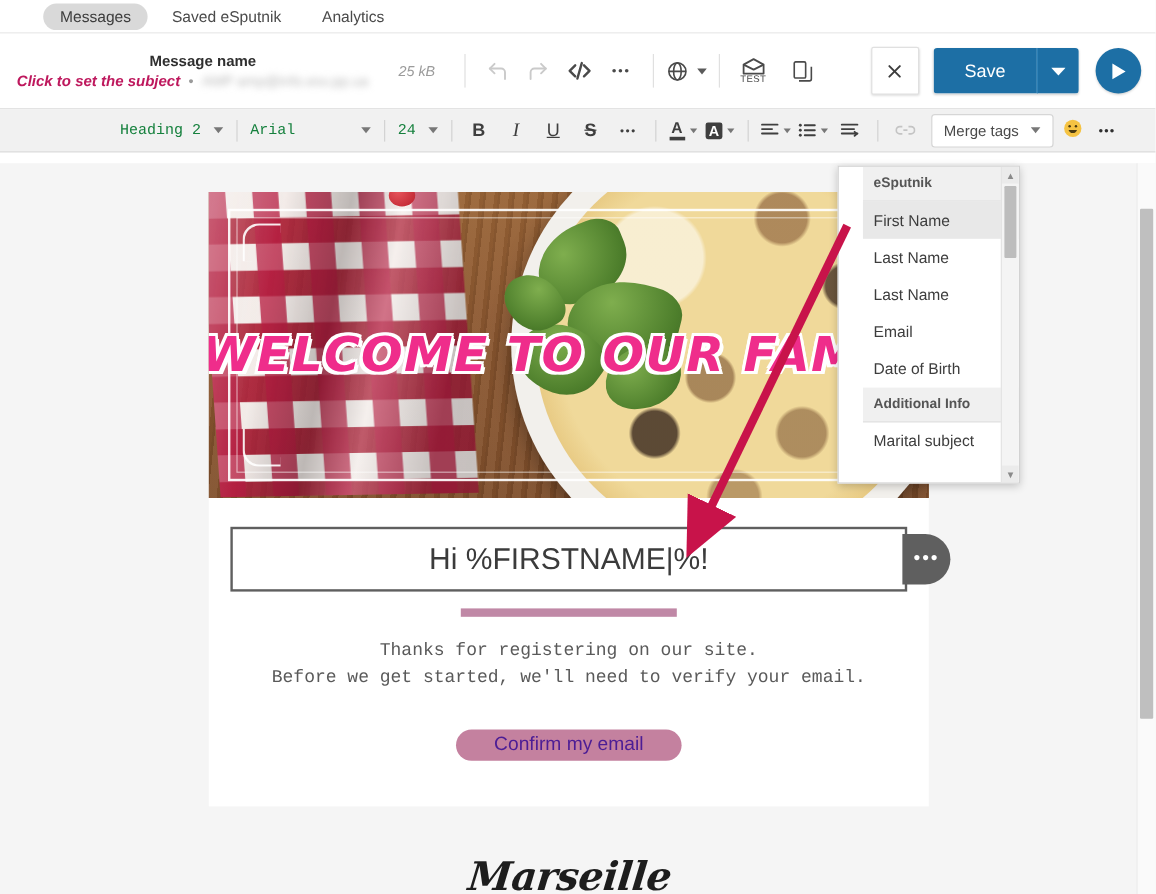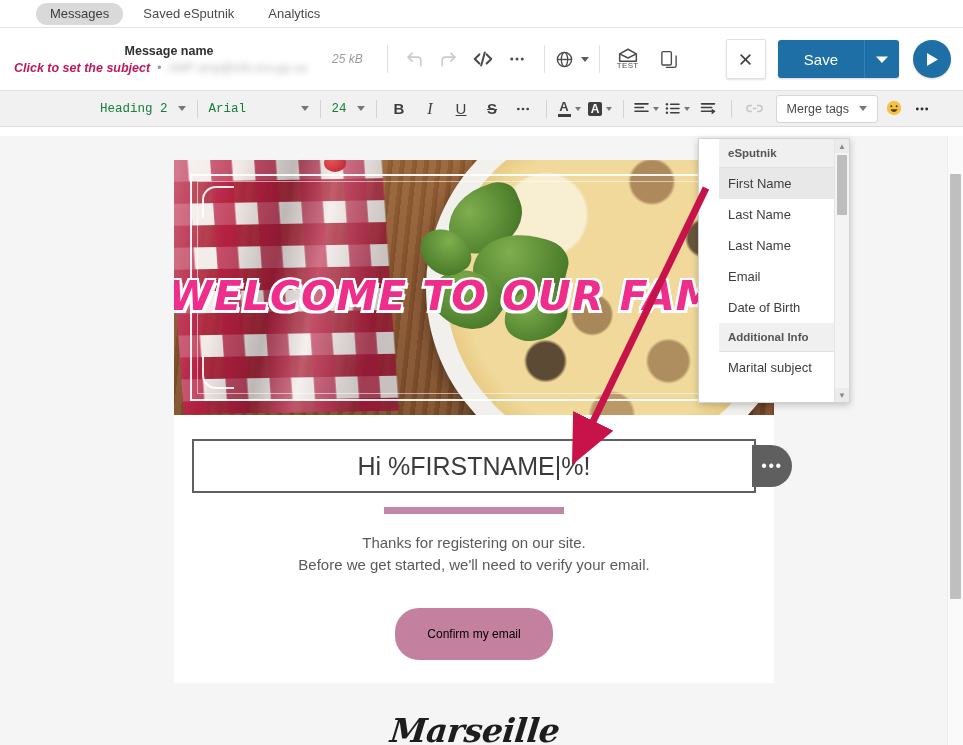--- a/index.html
+++ b/index.html
@@ -480,33 +480,33 @@
     height: 7px;
     background: #c088a6;
     margin: 14px auto 0 auto;
   }
   .para {
     text-align: center;
     font-size: 15px;
     color: #5a5a5a;
     line-height: 22px;
     margin-top: 18px;
-    font-family: Liberation Sans, sans-serif;
+    font-family: Liberation Mono, monospace;
   }
   .cta-wrap {
     text-align: center;
     margin-top: 32px;
     padding-bottom: 38px;
   }
   .cta {
     display: inline-block;
     background: #c4819f;
-    color: #000000;
-    font-size: 12px;
-    padding: 19px 32px;
+    color: #4c1d95;
+    font-size: 16px;
+    padding: 4px 32px;
     border-radius: 24px;
     cursor: pointer;
   }
   .footer-logo-wrap {
     width: 600px;
     text-align: center;
     padding-top: 28px;
     background: #f5f5f5;
   }
   .footer-logo {

